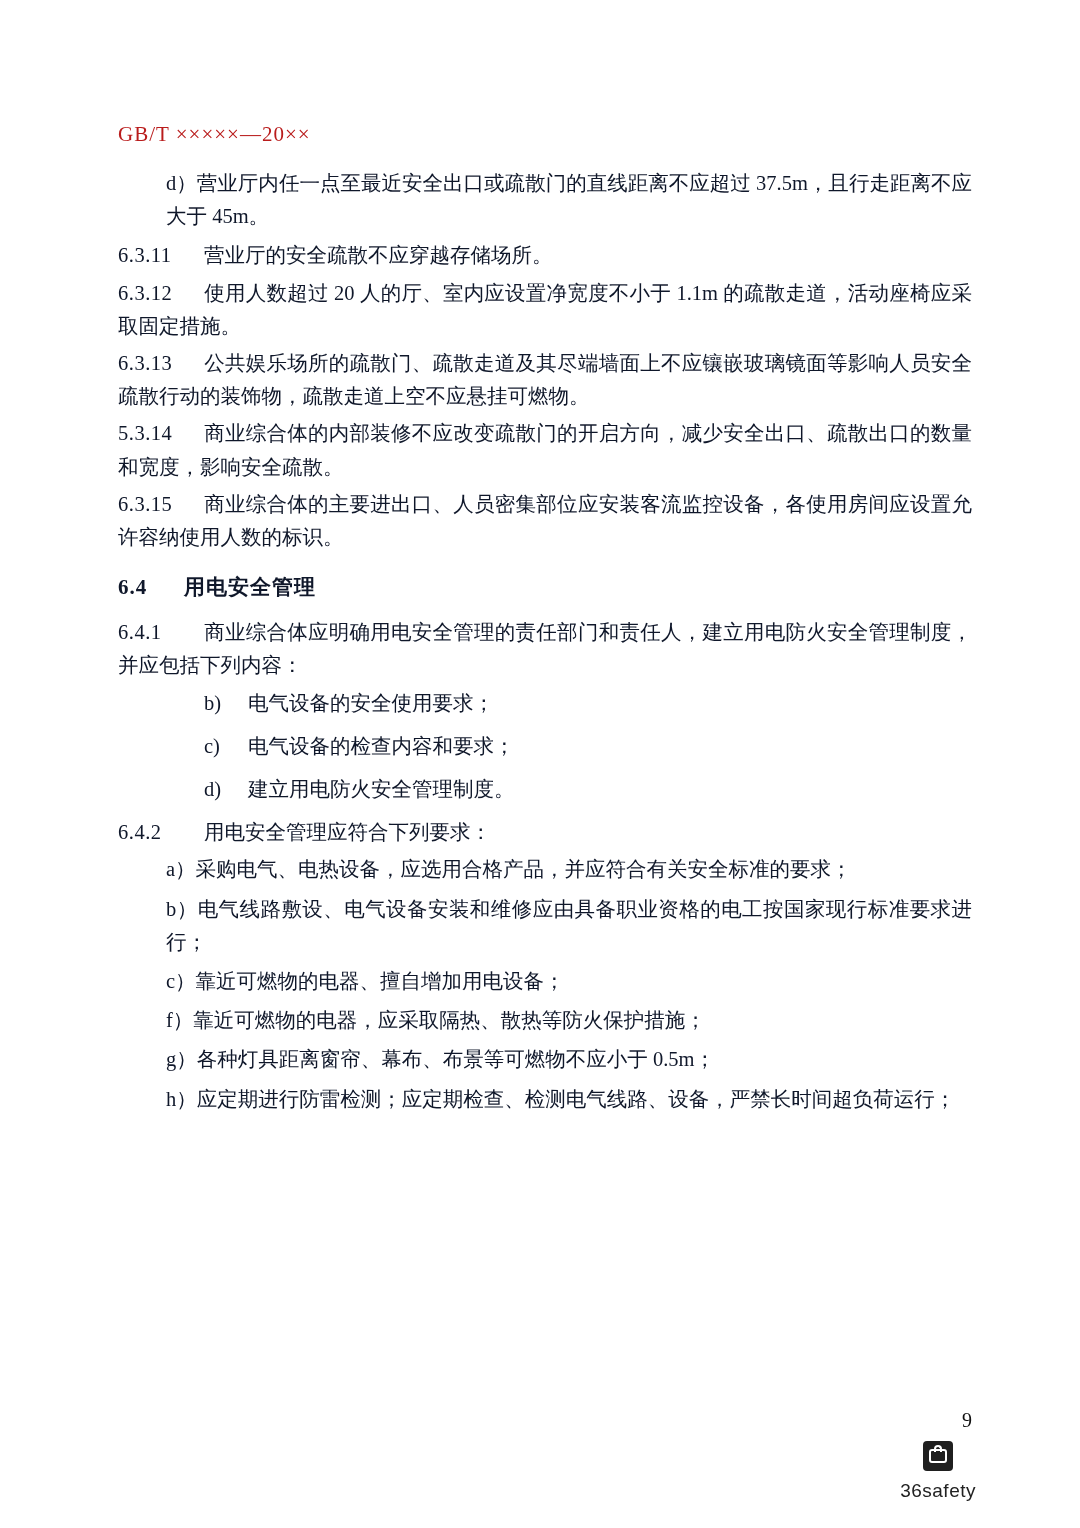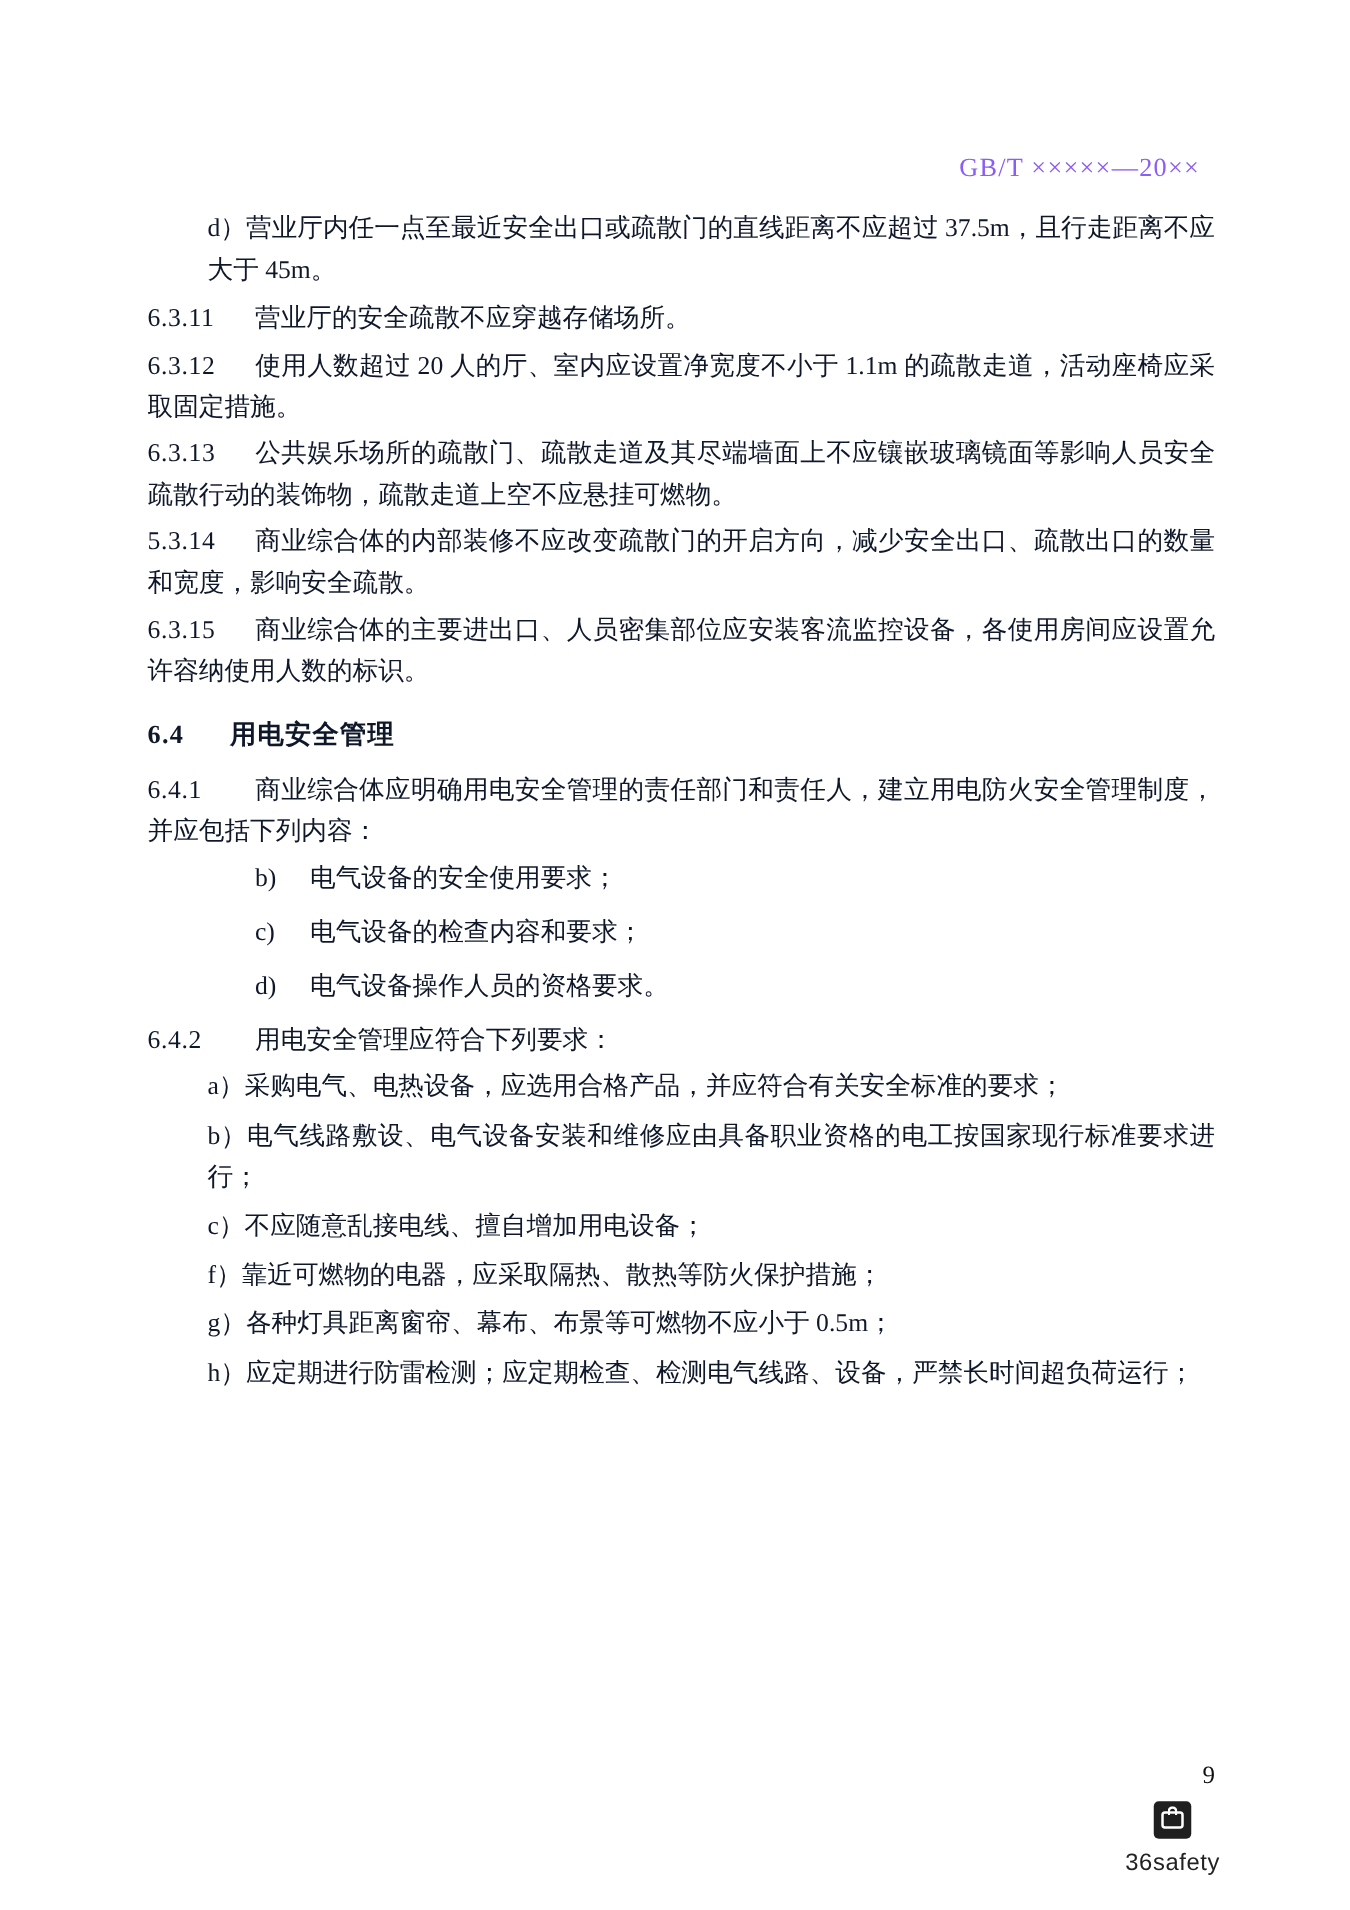--- a/index.html
+++ b/index.html
@@ -17,27 +17,26 @@
   }
   .page {
     position: absolute;
     left: 0; top: 0;
     width: 1080px;
     height: 1528px;
     box-sizing: border-box;
     padding: 0 108px 0 118px;
   }
   .header {
-    text-align: right;
     font-size: 21px;
     letter-spacing: 1px;
     margin-top: 122px;
     margin-right: 12px;
     font-family: "Liberation Serif", serif;
-    color: #8b5cf6;
+    color: #b91c1c;
   }
   .content {
     margin-top: 20px;
     font-size: 20.5px;
     line-height: 1.62;
     color: #0f172a;
   }
   p {
     margin: 0 0 6px 0;
     text-align: justify;
@@ -182,35 +181,35 @@
       <span class="num">6.4.1</span><span class="body">商业综合体应明确用电安全管理的责任部门和责任人，建立用电防火安全管理制度，并应包括下列内容：</span>
     </p>
 
     <p class="list-a">
       <span class="lbl">b)</span><span>电气设备的安全使用要求；</span>
     </p>
     <p class="list-a">
       <span class="lbl">c)</span><span>电气设备的检查内容和要求；</span>
     </p>
     <p class="list-a">
-      <span class="lbl">d)</span><span>电气设备操作人员的资格要求。</span>
+      <span class="lbl">d)</span><span>建立用电防火安全管理制度。</span>
     </p>
 
     <p class="clause">
       <span class="num">6.4.2</span><span class="body">用电安全管理应符合下列要求：</span>
     </p>
 
     <p class="sub-wide">
       <span>a）</span><span>采购电气、电热设备，应选用合格产品，并应符合有关安全标准的要求；</span>
     </p>
     <p class="sub-wide">
       <span>b）</span><span>电气线路敷设、电气设备安装和维修应由具备职业资格的电工按国家现行标准要求进行；</span>
     </p>
     <p class="sub-wide">
-      <span>c）</span><span>不应随意乱接电线、擅自增加用电设备；</span>
+      <span>c）</span><span>靠近可燃物的电器、擅自增加用电设备；</span>
     </p>
     <p class="sub-wide">
       <span>f）</span><span>靠近可燃物的电器，应采取隔热、散热等防火保护措施；</span>
     </p>
     <p class="sub-wide">
       <span>g）</span><span>各种灯具距离窗帘、幕布、布景等可燃物不应小于 0.5m；</span>
     </p>
     <p class="sub-wide">
       <span>h）</span><span>应定期进行防雷检测；应定期检查、检测电气线路、设备，严禁长时间超负荷运行；</span>
     </p>

